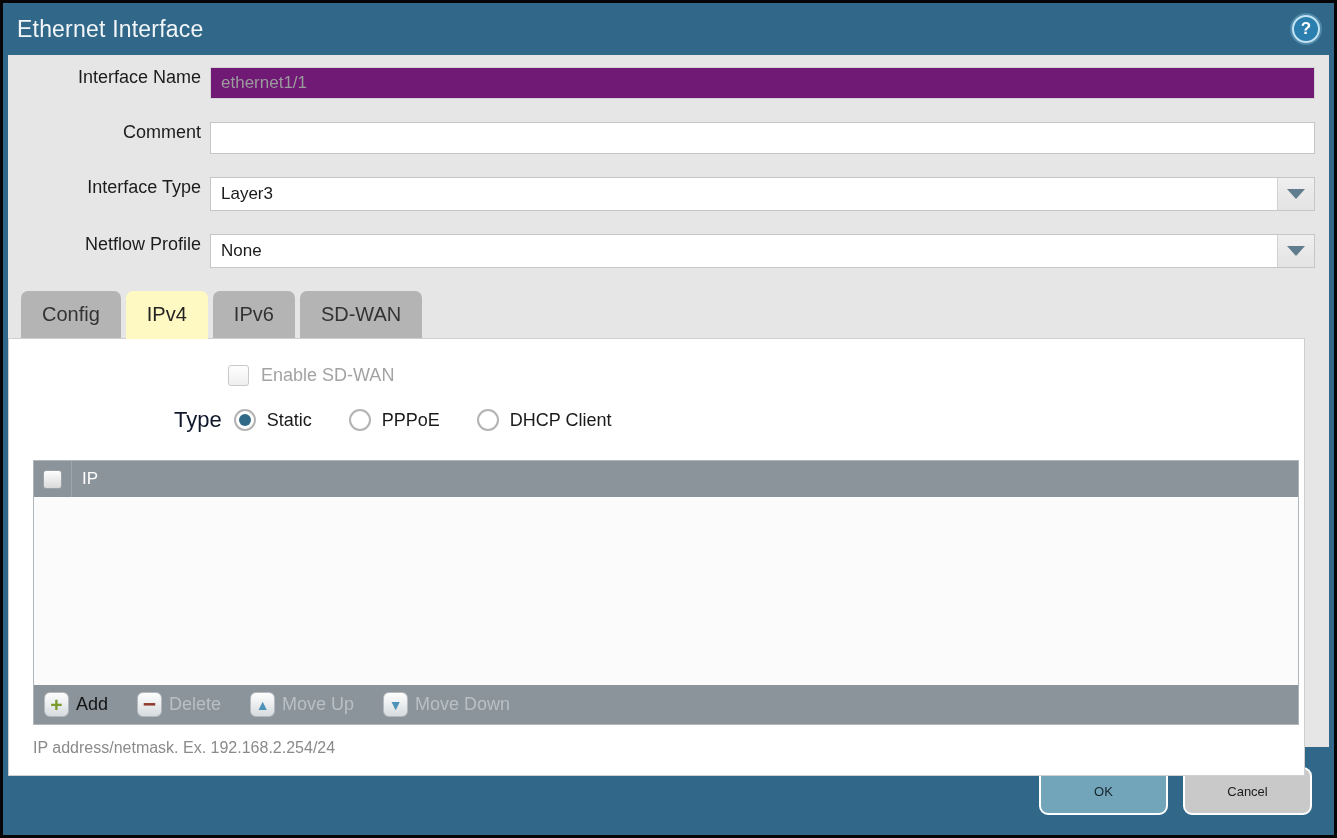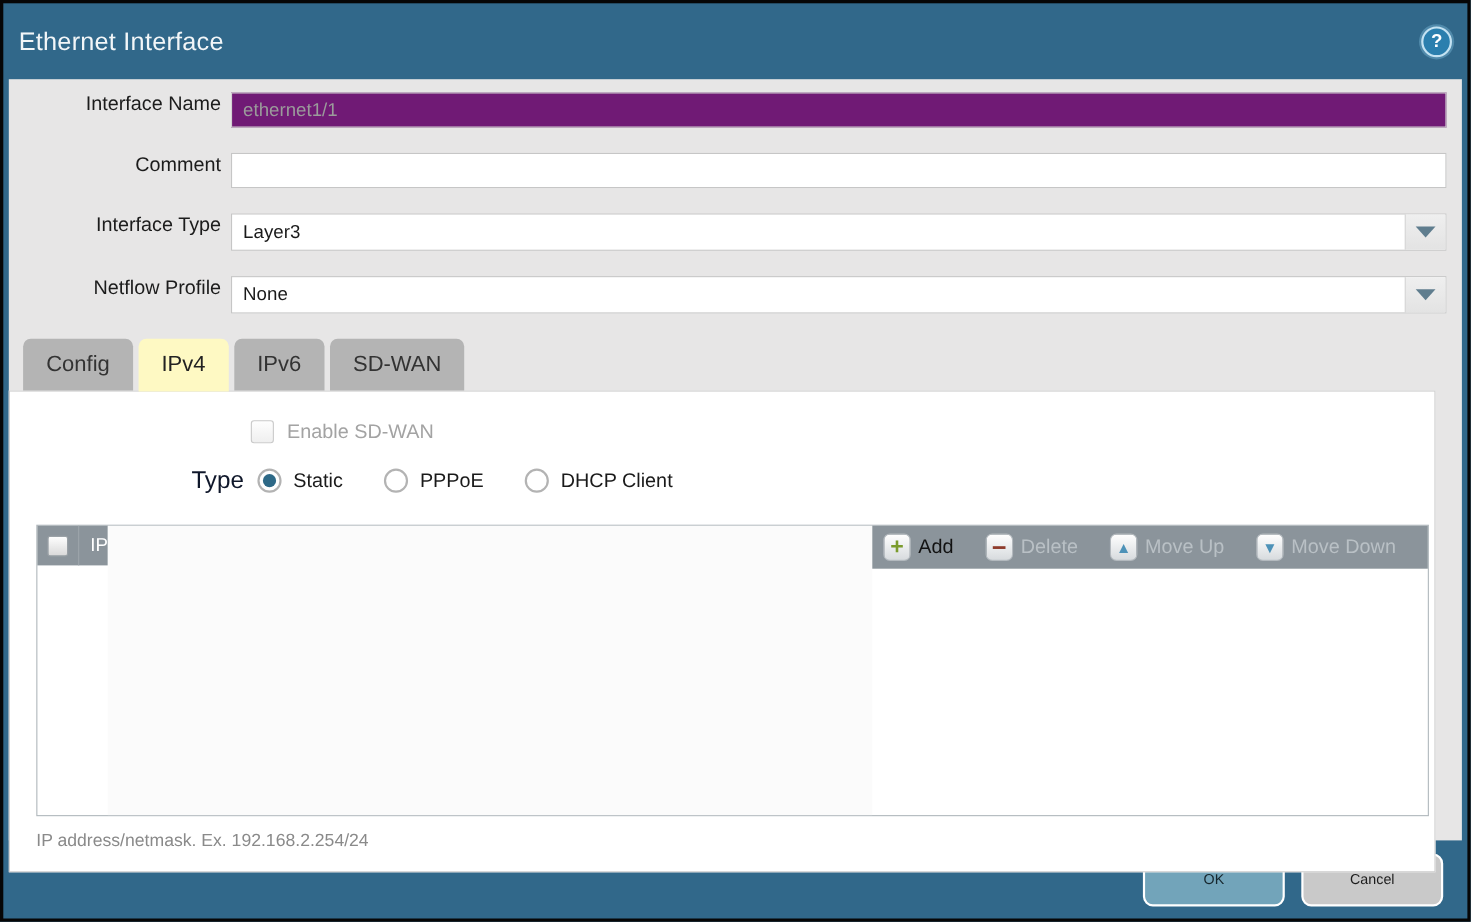--- a/index.html
+++ b/index.html
@@ -8,21 +8,21 @@
 
   .screen {
     width: 1337px; height: 838px;
     background: #31688a;
     border: 3px solid #060606;
     display: flex; flex-direction: column;
   }
 
   
   .titlebar {
-    height: 69px; flex: none;
+    height: 52px; flex: none;
     display: flex; align-items: center;
     padding: 4px 14px;
   }
   .title { color: #f2f6f8; font-size: 23px; letter-spacing: 0.2px; }
   .help {
     margin-left: auto;
     width: 28px; height: 28px; border-radius: 50%;
     background: #2b7fae;
     border: 2px solid #c3e2f2;
     box-shadow: 0 0 0 2px rgba(120,180,210,0.45);
@@ -103,21 +103,21 @@
     content: ""; position: absolute; inset: 3px;
     border-radius: 50%; background: #2e6987;
   }
   .radio-label { font-size: 18px; color: #1a1a1a; margin-right: 37px; }
 
   
   .ip-table {
     margin: 27px 0 0 24px;
     width: 1266px; height: 265px;
     border: 1px solid #b0b7bc;
-    display: flex; flex-direction: row;
+    display: flex; flex-direction: column;
   }
   .thead { height: 36px; flex: none; background: #8b949b; display: flex; align-items: center; }
   .cb-cell {
     width: 38px; flex: none; align-self: stretch;
     display: flex; align-items: center; justify-content: center;
   }
   .thead .cb-cell { border-right: 1px solid #9da5ab; }
   .trow .cb-cell { border-right: 1px solid #e6e6e6; }
   .th { padding-left: 10px; color: #fff; font-size: 17px; }
   .trow { height: 35px; flex: none; background: #fff; display: flex; align-items: center; border-bottom: 1px solid #ededed; cursor: pointer; }

